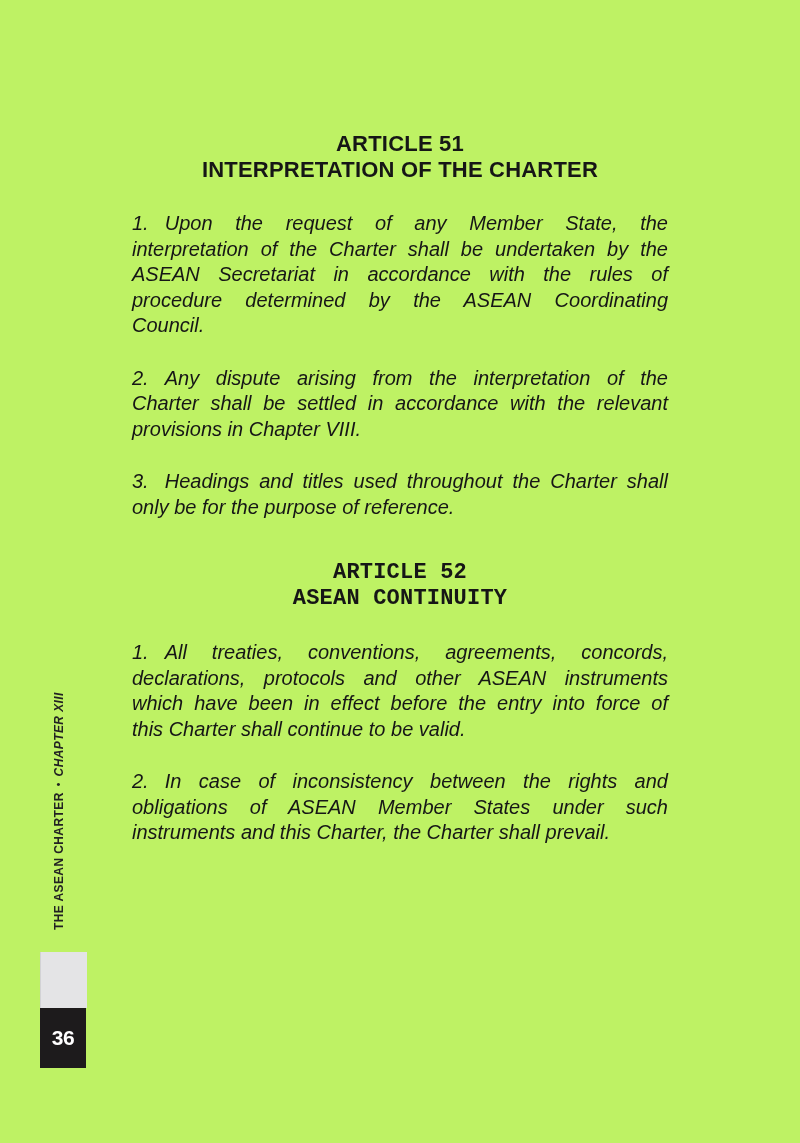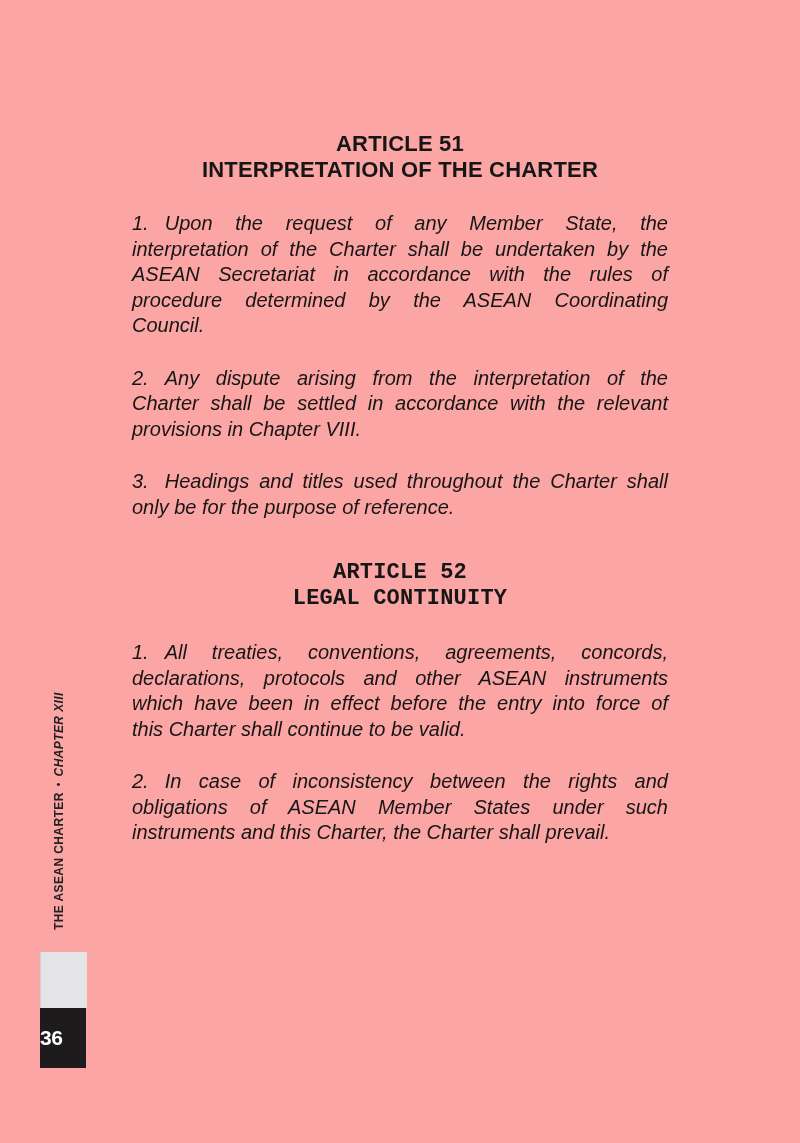--- a/index.html
+++ b/index.html
@@ -4,21 +4,21 @@
 <style>
   html, body {
     margin: 0;
     padding: 0;
     background: #ffffff;
   }
   .page {
     position: relative;
     width: 800px;
     height: 1143px;
-    background: #fca5a5;
+    background: #bef264;
     overflow: hidden;
     font-family: "Liberation Sans", sans-serif;
     color: #1a1a1a;
   }
   .content {
     position: absolute;
     left: 132px;
     top: 0;
     width: 536px;
   }
@@ -80,21 +80,21 @@
   }
   .page-number-box {
     position: absolute;
     left: 40px;
     top: 1008px;
     width: 46px;
     height: 60px;
     background: #1d1b1c;
     display: flex;
     align-items: center;
-    justify-content: flex-start;
+    justify-content: center;
   }
   .page-number-box .pnum {
     color: #ffffff;
     font-weight: bold;
     font-size: 21px;
     letter-spacing: -0.5px;
   }
 </style>
 </head>
 <body>
@@ -113,21 +113,21 @@
 ASEAN Secretariat in accordance with the rules of
 procedure determined by the ASEAN Coordinating</span><span class="last-line">Council.</span></p>
 
     <p class="para para-next"><span class="num">2.</span><span class="ptext">Any dispute arising from the interpretation of the
 Charter shall be settled in accordance with the relevant</span><span class="last-line">provisions in Chapter VIII.</span></p>
 
     <p class="para para-next"><span class="num">3.</span><span class="ptext">Headings and titles used throughout the Charter shall</span><span class="last-line">only be for the purpose of reference.</span></p>
 
     <div class="article-heading heading-52">
       <div>ARTICLE 52</div>
-      <div>LEGAL CONTINUITY</div>
+      <div>ASEAN CONTINUITY</div>
     </div>
 
     <p class="para para-first"><span class="num">1.</span><span class="ptext">All treaties, conventions, agreements, concords,
 declarations, protocols and other ASEAN instruments
 which have been in effect before the entry into force of</span><span class="last-line">this Charter shall continue to be valid.</span></p>
 
     <p class="para para-next"><span class="num">2.</span><span class="ptext">In case of inconsistency between the rights and
 obligations of ASEAN Member States under such</span><span class="last-line">instruments and this Charter, the Charter shall prevail.</span></p>
 
   </div>

